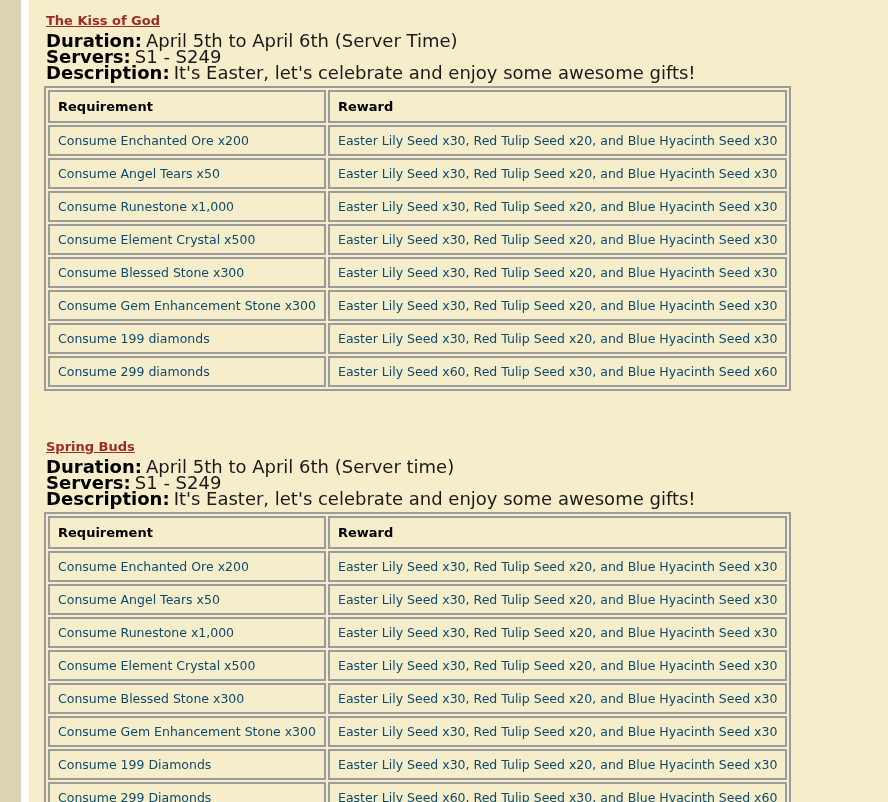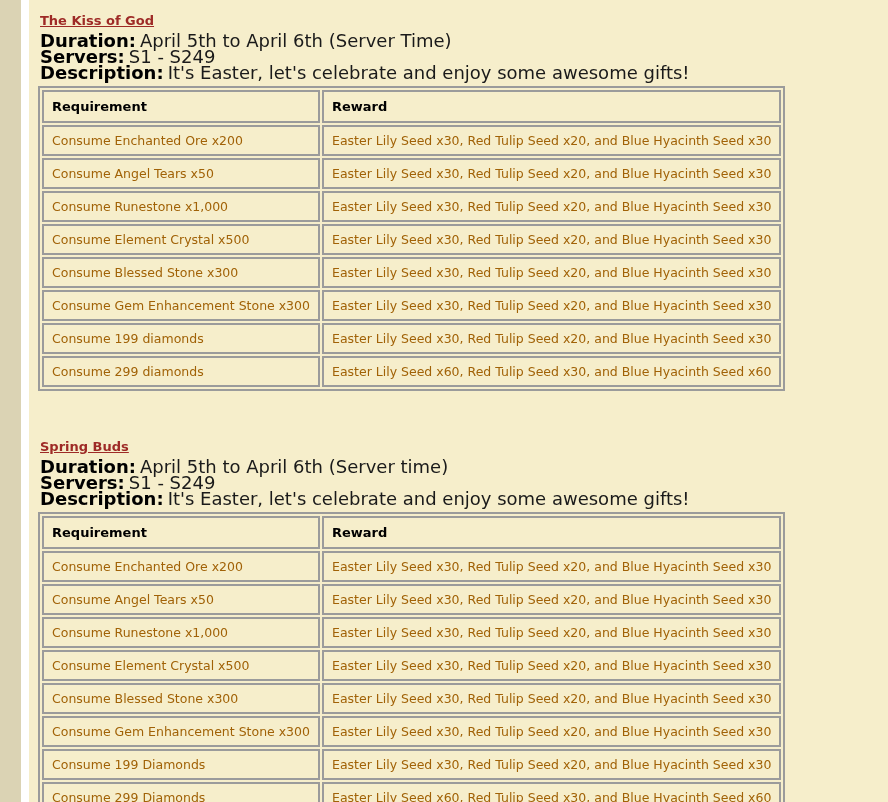--- a/index.html
+++ b/index.html
@@ -22,21 +22,21 @@
     background: #DBD3B4;
   }
   .gutter-strip {
     position: absolute;
     left: 21px; top: 0;
     width: 8px; height: 100%;
     background: #FFFFFF;
   }
   .content {
     position: absolute;
-    left: 23px; top: 0;
+    left: 29px; top: 0;
     width: 859px; height: 100%;
     padding: 10px 0 0 15px;
     box-sizing: border-box;
   }
   .event-section { margin: 0; }
   .event-section + .event-section { margin-top: 45px; }
   .event-title {
     display: inline-block;
     margin: 0 0 5px 2px;
     font-size: 13px;
@@ -73,21 +73,21 @@
   }
   table.rewards th {
     font-size: 13px;
     font-weight: bold;
     padding: 7px 8px;
     color: #000;
   }
   table.rewards td {
     font-size: 12.5px;
     padding: 6px 8px;
-    color: #a16207;
+    color: #0c4a6e;
   }
   table.rewards th:first-child { width: 270px; }
 </style>
 </head>
 <body>
 
 <div class="left-strip"></div>
 <div class="gutter-strip"></div>
 
 <div class="content">

